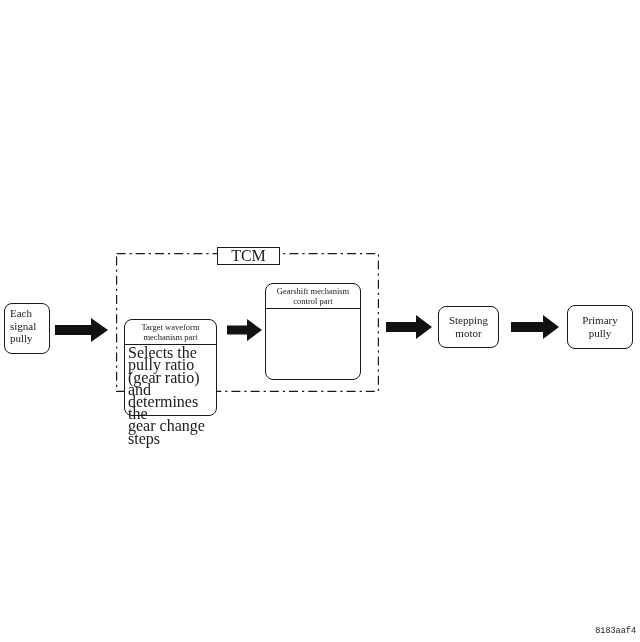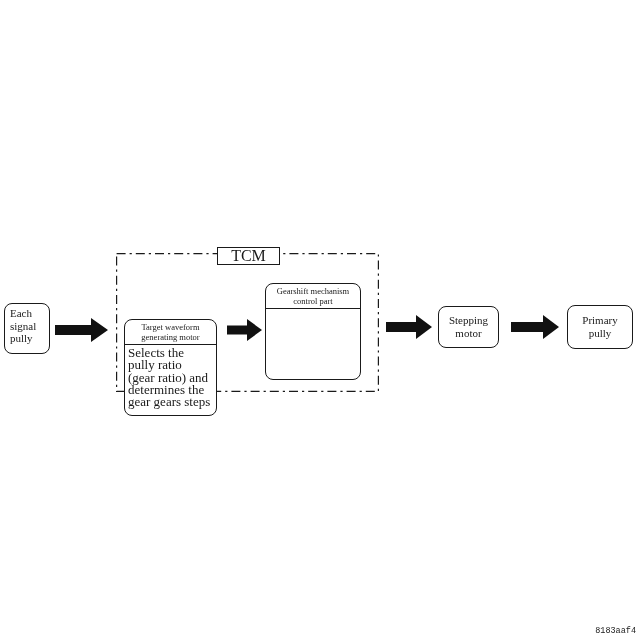--- a/index.html
+++ b/index.html
@@ -34,21 +34,21 @@
     font-size:16px; z-index:2;
   }
 
   
   .proc-header {
     text-align:center; font-size:8.5px; line-height:9.6px;
     padding:3px 0 2px 0; border-bottom:1px solid #1a1a1a;
   }
   .proc-body { padding:2px 1px 0 3px; }
   .box-target { left:124px; top:283px; width:93px; height:97px;margin-top:36px; }
-  .box-target .proc-body { font-size:13px; line-height:12.2px; }
+  .box-target .proc-body { font-size:16px; line-height:12.2px; }
   .box-gearshift { left:265px; top:283px; width:96px; height:97px; }
   .box-gearshift .proc-body { font-size:10px; line-height:11.7px; }
 
   
   .center-box {
     display:flex; flex-direction:column; align-items:center; justify-content:center;
     text-align:center; font-size:11px; line-height:13px;
   }
   .box-stepping { left:438px; top:306px; width:61px; height:42px; }
   .box-primary  { left:567px; top:305px; width:66px; height:44px; }
@@ -77,28 +77,28 @@
     <rect x="0.6" y="0.6" width="261.8" height="137.8" stroke-dasharray="9 4 2.2 4"></rect>
   </svg>
 
   <div class="tcm-label">
     <span>TCM</span>
   </div>
 
   <div class="rbox box-target">
     <div class="proc-header">
       <span class="line">Target waveform</span>
-      <span class="line">generating motor</span>
+      <span class="line">mechanism part</span>
     </div>
     <div class="proc-body">
       <span class="line">Selects the</span>
       <span class="line">pully ratio</span>
       <span class="line">(gear ratio) and</span>
       <span class="line">determines the</span>
-      <span class="line">gear gears steps</span>
+      <span class="line">gear change steps</span>
     </div>
   </div>
 
   <svg class="arrow" style="left:227px; top:318px;" width="35" height="24">
     <polygon points="0,7.5 20,7.5 20,1 35,12 20,23 20,16.5 0,16.5"></polygon>
   </svg>
 
   <div class="rbox box-gearshift">
     <div class="proc-header">
       <span class="line">Gearshift mechanism</span>

